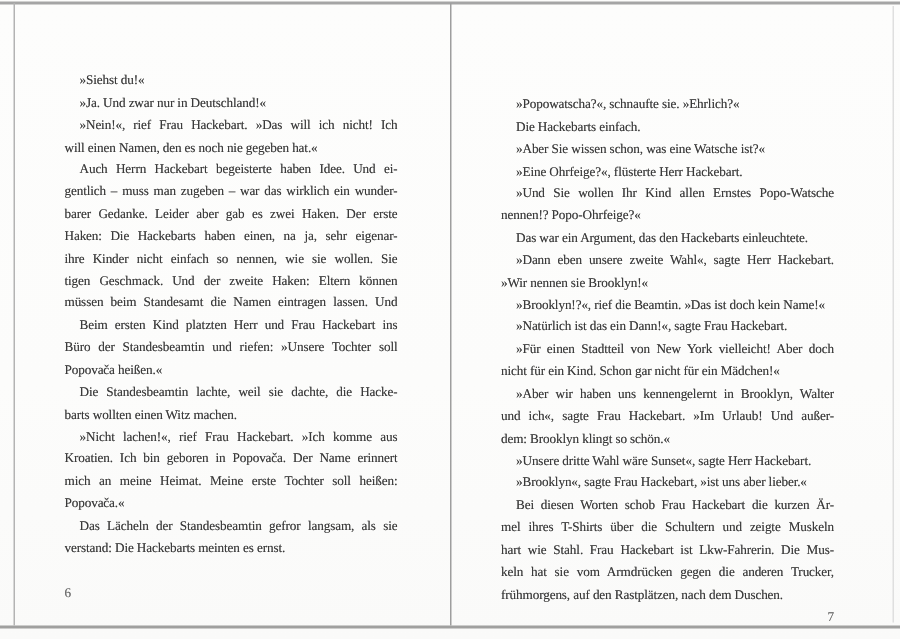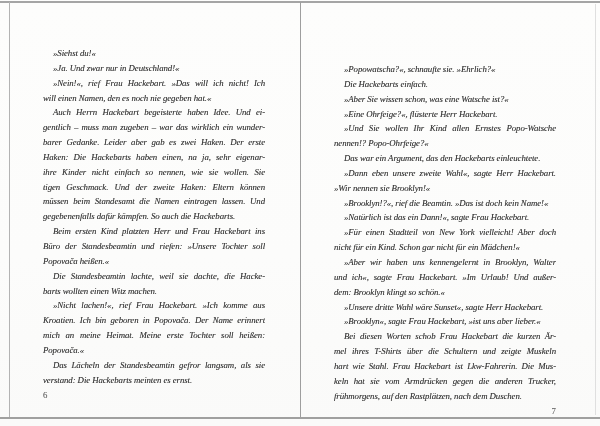--- a/index.html
+++ b/index.html
@@ -23,21 +23,21 @@
   .edge.right{left:595px;top:4px;width:1px;height:411px;background:#dcdcdc;opacity:.9;}
   .page{position:absolute;top:0;height:417px;}
   .page.left{left:10px;width:290px;}
   .page.right{left:301px;width:294px;margin-top:16px;}
   .page-text{
     position:absolute;left:33px;top:46px;width:222px;
     color:var(--ink);
     font-size:8.8px;letter-spacing:-0.08px;
     text-shadow:0 0 0.3px rgba(58,58,58,0.55);
   }
-  .para{margin:0;font-style:italic;}
+  .para{margin:0;}
   .line{
     line-height:14.85px;
     text-align:justify;
     white-space:normal;
     overflow:hidden;
   }
   .line.just{text-align-last:justify;}
   .line.last{text-align-last:left;}
   .line.first{padding-left:10px;}
   .page-number{
@@ -71,21 +71,20 @@
           <div class="line last">will einen Namen, den es noch nie gegeben hat.«</div>
         </div>
         <div class="para">
           <div class="line first just">Auch Herrn Hackebart begeisterte haben Idee. Und ei-</div>
           <div class="line just">gentlich – muss man zugeben – war das wirklich ein wunder-</div>
           <div class="line just">barer Gedanke. Leider aber gab es zwei Haken. Der erste</div>
           <div class="line just">Haken: Die Hackebarts haben einen, na ja, sehr eigenar-</div>
           <div class="line just">ihre Kinder nicht einfach so nennen, wie sie wollen. Sie</div>
           <div class="line just">tigen Geschmack. Und der zweite Haken: Eltern können</div>
           <div class="line just">müssen beim Standesamt die Namen eintragen lassen. Und</div>
-          <div class="line last">gegebenenfalls dafür kämpfen. So auch die Hackebarts.</div>
         </div>
         <div class="para">
           <div class="line first just">Beim ersten Kind platzten Herr und Frau Hackebart ins</div>
           <div class="line just">Büro der Standesbeamtin und riefen: »Unsere Tochter soll</div>
           <div class="line last">Popovača heißen.«</div>
         </div>
         <div class="para">
           <div class="line first just">Die Standesbeamtin lachte, weil sie dachte, die Hacke-</div>
           <div class="line last">barts wollten einen Witz machen.</div>
         </div>

